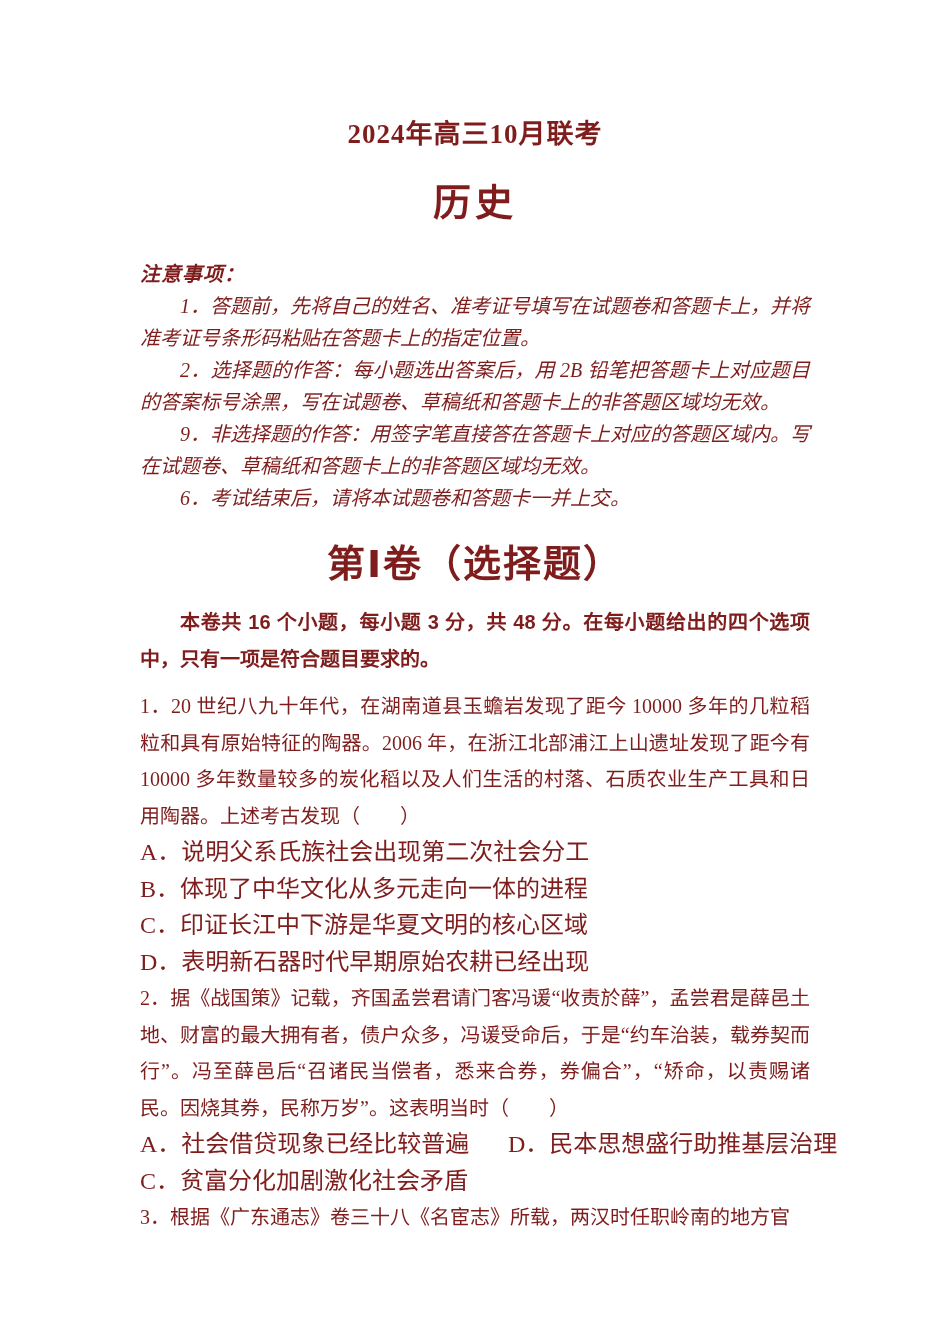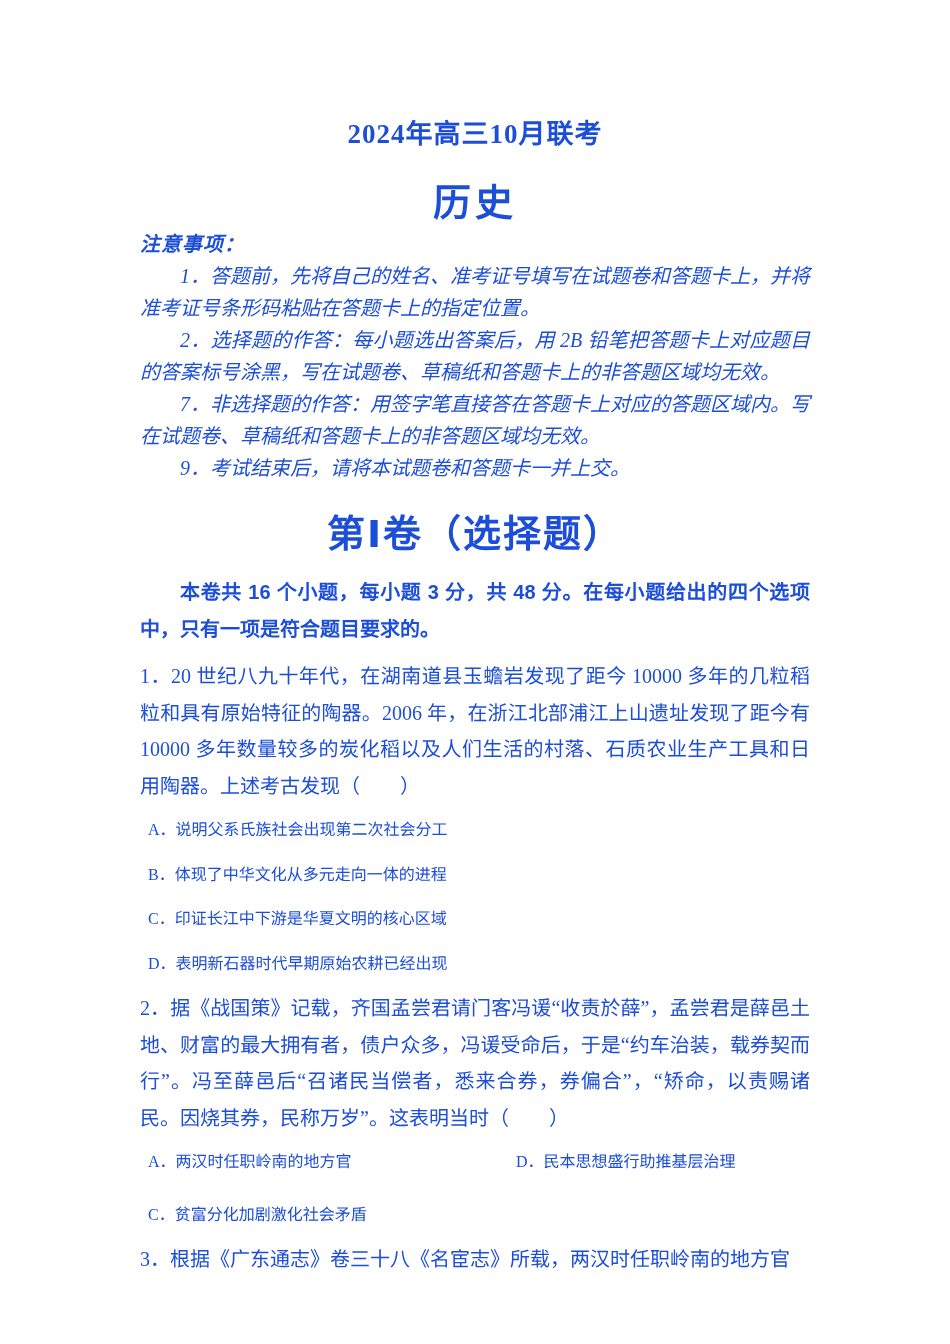--- a/index.html
+++ b/index.html
@@ -6,21 +6,21 @@
     margin: 0;
     padding: 0;
     background: #ffffff;
   }
   .page {
     position: relative;
     width: 950px;
     height: 1344px;
     margin: 0 auto;
     background: #ffffff;
-    color: #1d4ed8;
+    color: #7f1d1d;
     box-sizing: border-box;
     padding: 116px 140px 0 140px;
     font-family: "Liberation Serif", "DejaVu Serif", serif;
     overflow: hidden;
   }
   .exam-title {
     margin: 0;
     text-align: center;
     font-size: 27px;
     font-weight: bold;
@@ -31,20 +31,21 @@
   .subject-title {
     margin: 26px 0 0 0;
     text-align: center;
     font-size: 38px;
     font-weight: bold;
     line-height: 50px;
     font-family: "Liberation Sans", "DejaVu Sans", sans-serif;
     letter-spacing: 4px;
   }
   .notice {
+    margin-top: 30px;
     font-style: italic;
     font-size: 20px;
     line-height: 32px;
   }
   .notice-heading {
     margin: 0;
     font-weight: bold;
     letter-spacing: 1px;
   }
   .notice-item {
@@ -73,22 +74,22 @@
   .question {
     margin: 0;
   }
   .stem {
     margin: 0;
     font-size: 20px;
     line-height: 36.5px;
     text-align: justify;
   }
   .option-line {
-    margin: 8px;
-    font-size: 16px;
+    margin: 0;
+    font-size: 24px;
     line-height: 36.5px;
   }
   .options-two-col {
     display: grid;
     grid-template-columns: 368px auto;
   }
   .options-two-col .option-line {
     white-space: nowrap;
   }
 </style>
@@ -97,39 +98,39 @@
 
 <div class="page">
 
   <h1 class="exam-title">2024年高三10月联考</h1>
   <h2 class="subject-title">历史</h2>
 
   <div class="notice">
     <p class="notice-heading">注意事项：</p>
     <p class="notice-item">1．答题前，先将自己的姓名、准考证号填写在试题卷和答题卡上，并将准考证号条形码粘贴在答题卡上的指定位置。</p>
     <p class="notice-item">2．选择题的作答：每小题选出答案后，用 2B 铅笔把答题卡上对应题目的答案标号涂黑，写在试题卷、草稿纸和答题卡上的非答题区域均无效。</p>
-    <p class="notice-item">7．非选择题的作答：用签字笔直接答在答题卡上对应的答题区域内。写在试题卷、草稿纸和答题卡上的非答题区域均无效。</p>
-    <p class="notice-item">9．考试结束后，请将本试题卷和答题卡一并上交。</p>
+    <p class="notice-item">9．非选择题的作答：用签字笔直接答在答题卡上对应的答题区域内。写在试题卷、草稿纸和答题卡上的非答题区域均无效。</p>
+    <p class="notice-item">6．考试结束后，请将本试题卷和答题卡一并上交。</p>
   </div>
 
   <h2 class="section-heading">第Ⅰ卷（选择题）</h2>
   <p class="section-intro">本卷共 16 个小题，每小题 3 分，共 48 分。在每小题给出的四个选项中，只有一项是符合题目要求的。</p>
 
   <div class="question">
     <p class="stem">1．20 世纪八九十年代，在湖南道县玉蟾岩发现了距今 10000 多年的几粒稻粒和具有原始特征的陶器。2006 年，在浙江北部浦江上山遗址发现了距今有 10000 多年数量较多的炭化稻以及人们生活的村落、石质农业生产工具和日用陶器。上述考古发现（　　）</p>
     <p class="option-line">A．说明父系氏族社会出现第二次社会分工</p>
     <p class="option-line">B．体现了中华文化从多元走向一体的进程</p>
     <p class="option-line">C．印证长江中下游是华夏文明的核心区域</p>
     <p class="option-line">D．表明新石器时代早期原始农耕已经出现</p>
   </div>
 
   <div class="question">
     <p class="stem">2．据《战国策》记载，齐国孟尝君请门客冯谖“收责於薛”，孟尝君是薛邑土地、财富的最大拥有者，债户众多，冯谖受命后，于是“约车治装，载券契而行”。冯至薛邑后“召诸民当偿者，悉来合券，券偏合”，“矫命，以责赐诸民。因烧其券，民称万岁”。这表明当时（　　）</p>
     <div class="options-two-col">
-      <p class="option-line">A．两汉时任职岭南的地方官</p>
+      <p class="option-line">A．社会借贷现象已经比较普遍</p>
       <p class="option-line">D．民本思想盛行助推基层治理</p>
       <p class="option-line">C．贫富分化加剧激化社会矛盾</p>
     </div>
   </div>
 
   <div class="question">
     <p class="stem">3．根据《广东通志》卷三十八《名宦志》所载，两汉时任职岭南的地方官</p>
   </div>
 
 </div>

